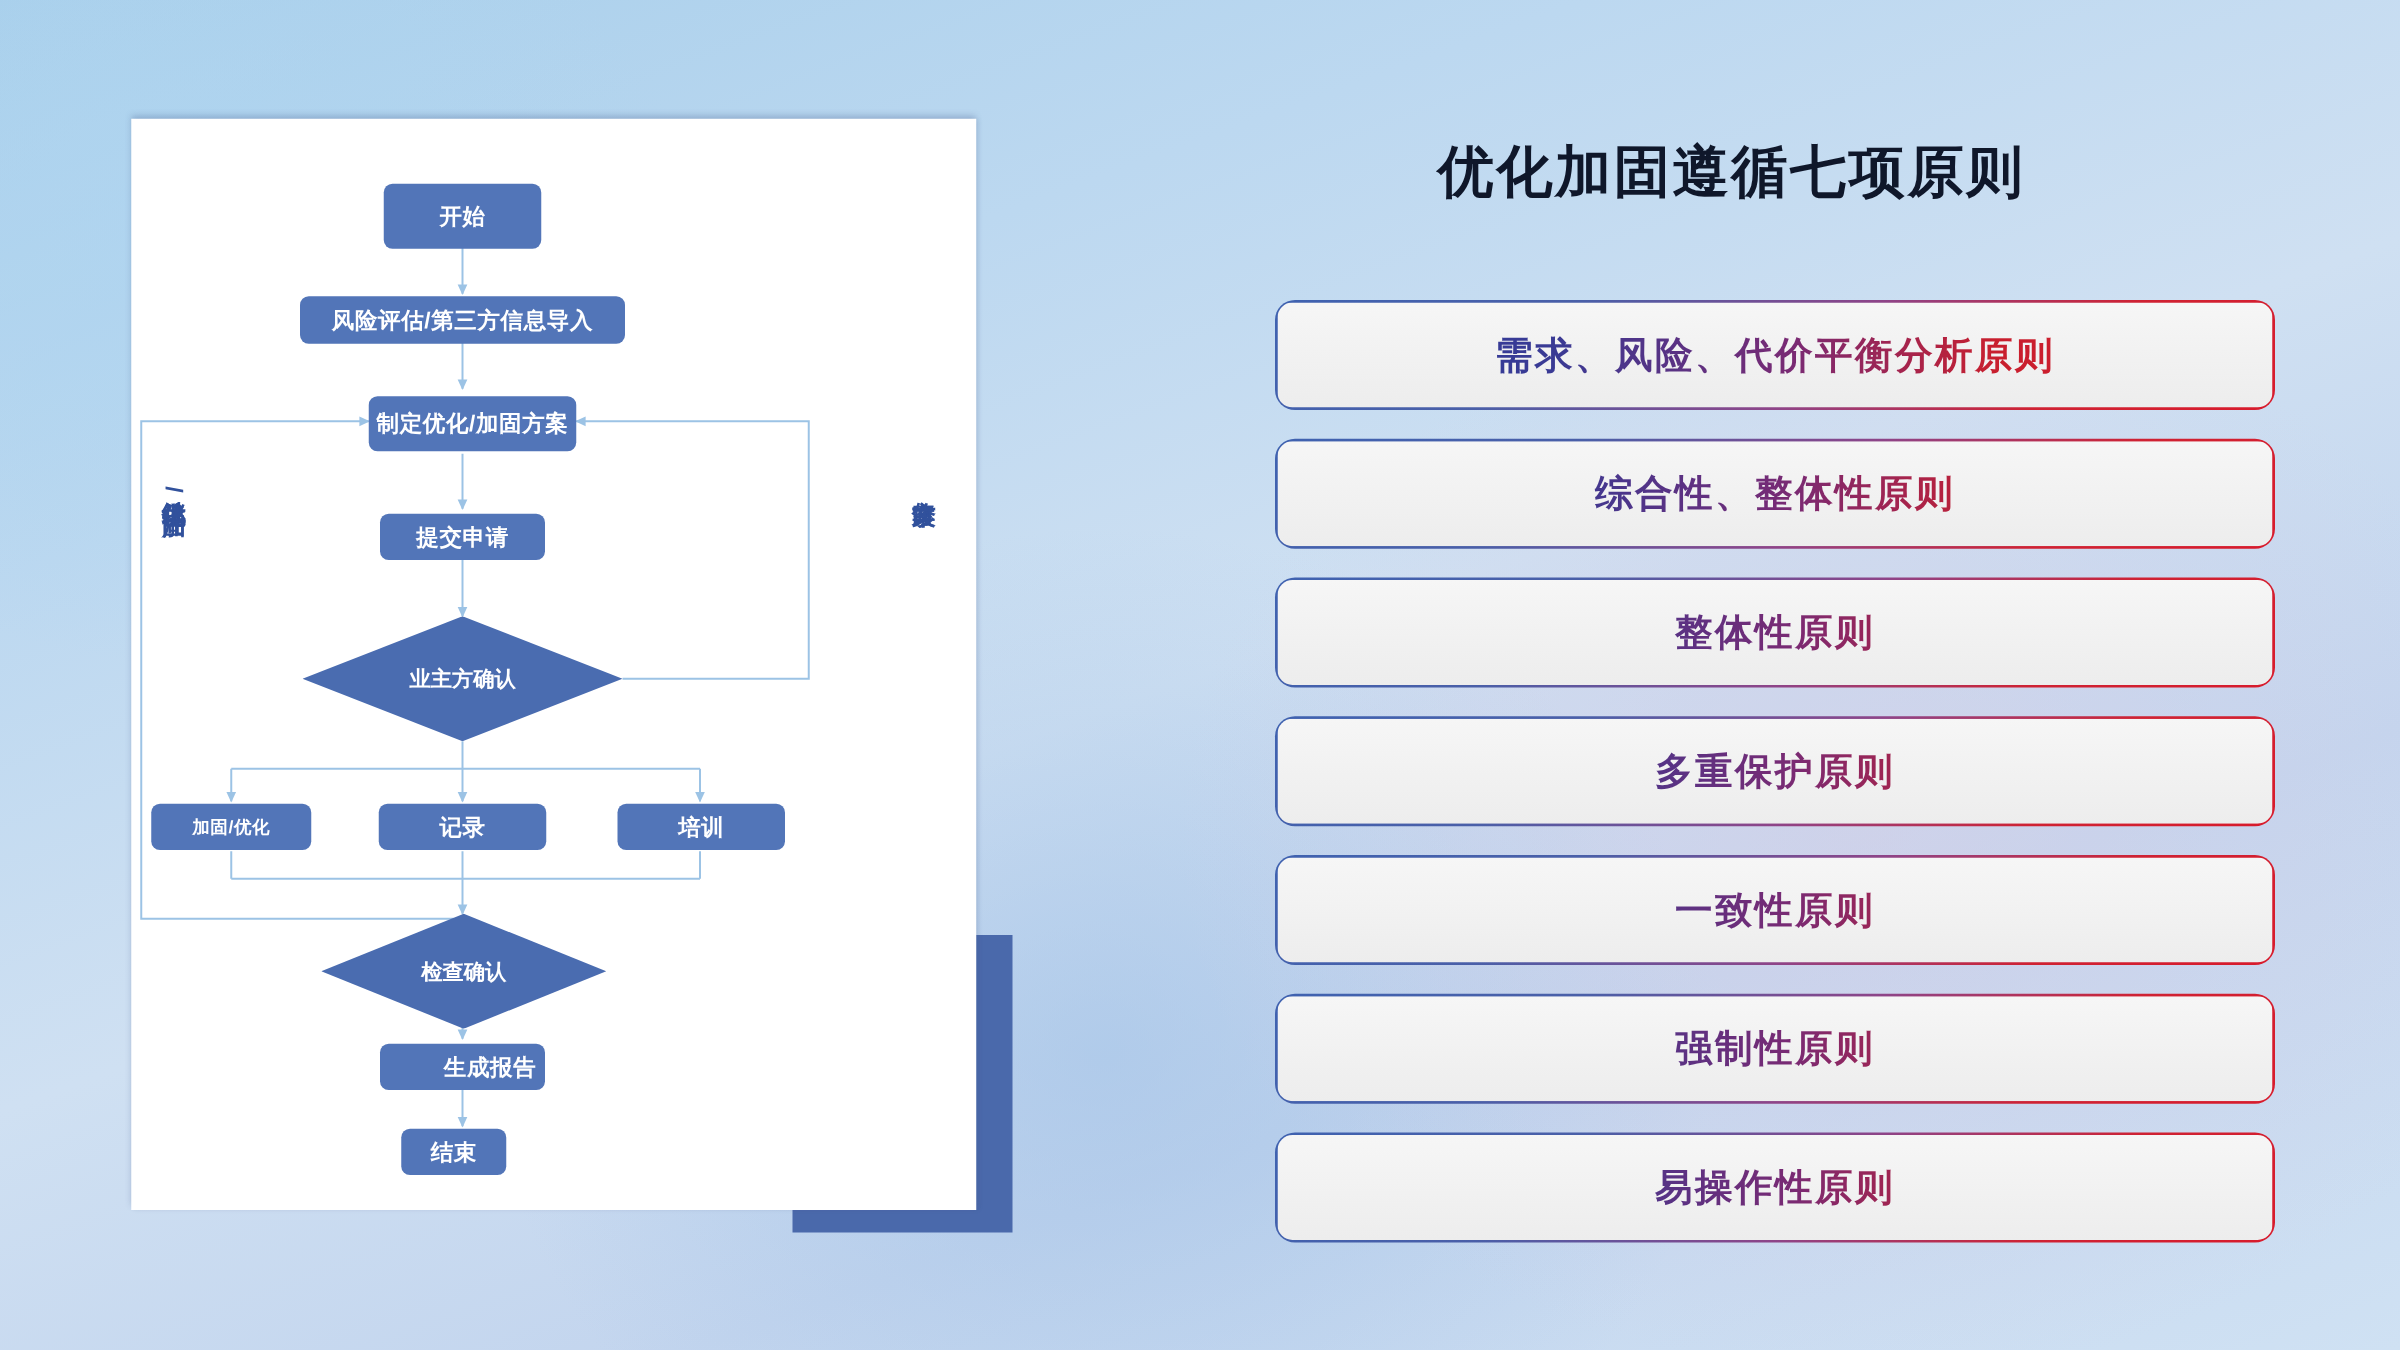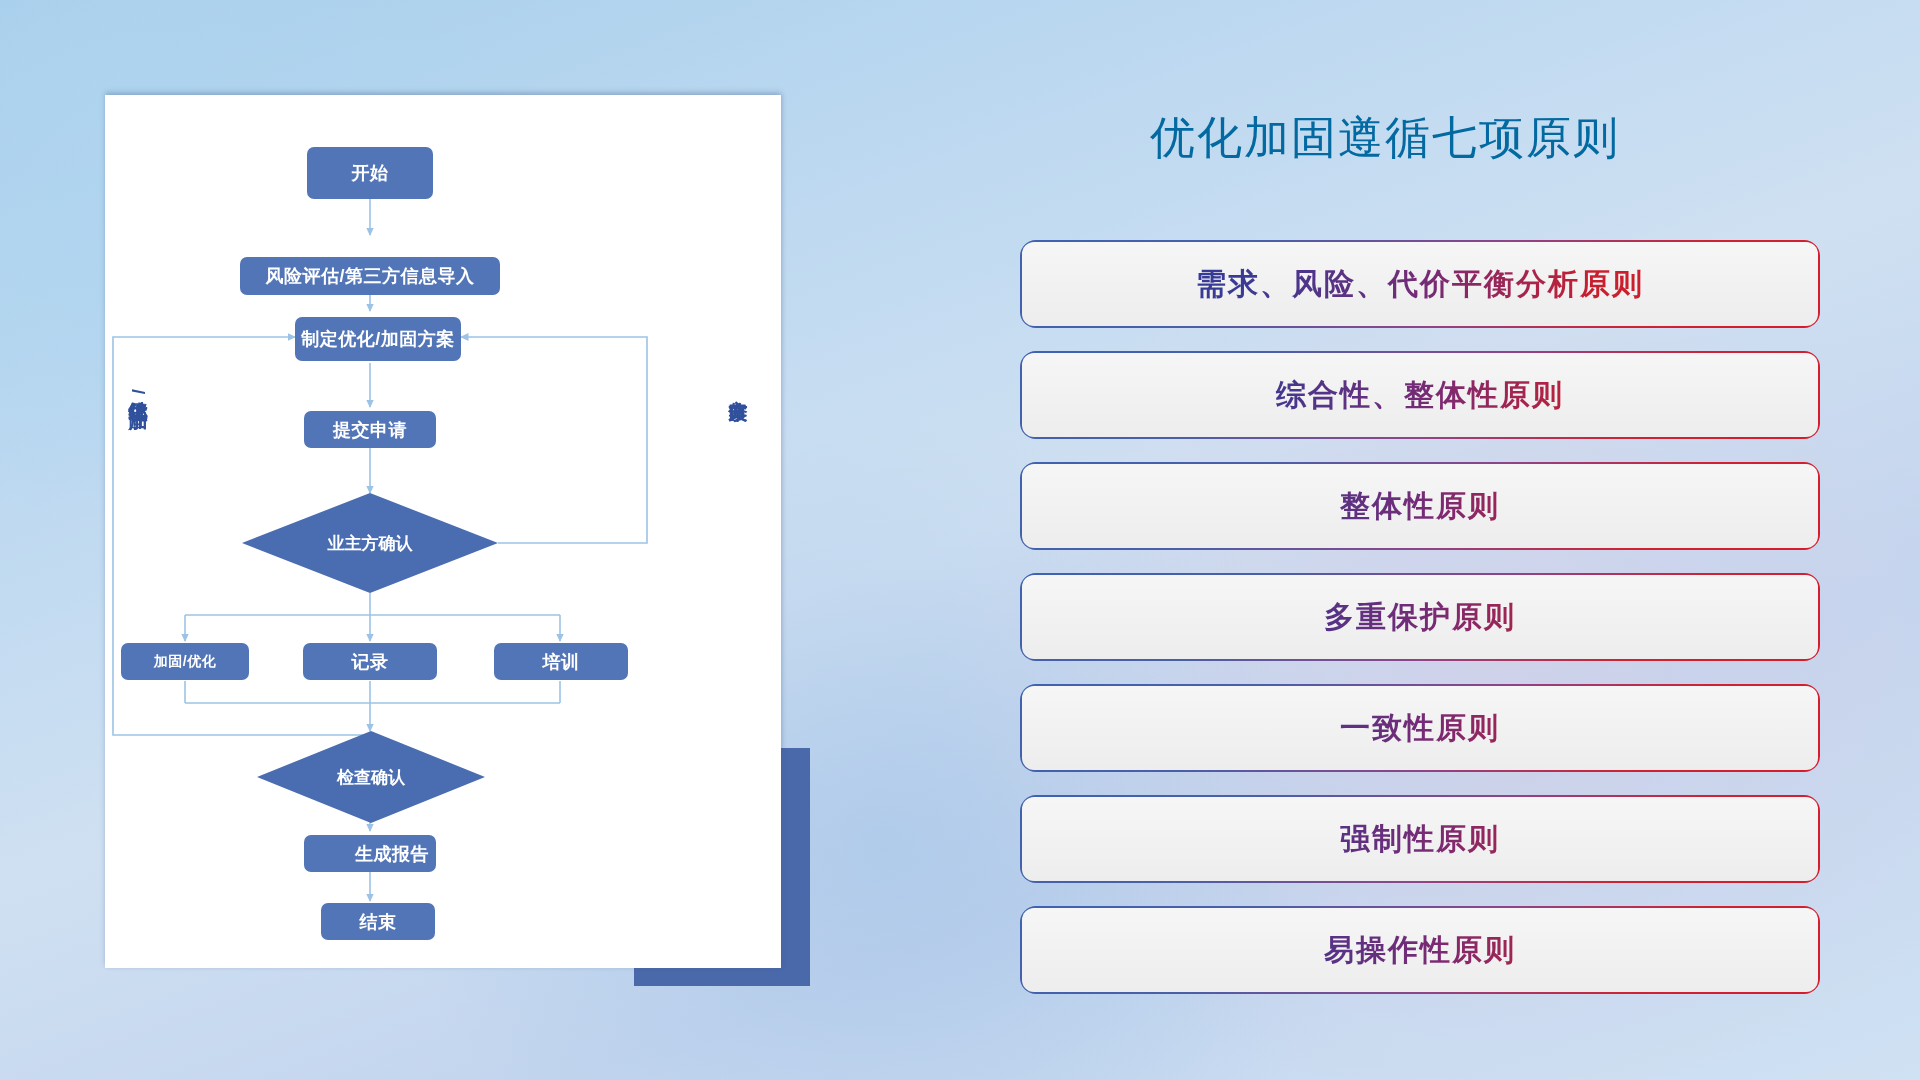--- a/index.html
+++ b/index.html
@@ -52,21 +52,21 @@
     writing-mode:vertical-rl;
     color:#31519c; font-weight:700;
     letter-spacing:1px;
     white-space:nowrap;
   }
 
   
   #right-pane{ position:absolute; left:1020px; top:0; width:900px; height:1080px; }
   #panel-title{
     position:absolute; left:130px; top:108px;
-    font-size:45px; font-weight:400; color:#0369a1;
+    font-size:45px; font-weight:700; color:#0f172a;
     letter-spacing:2px; white-space:nowrap;
   }
   .pcard{
     position:absolute; left:0px; width:800px; height:88px;
     border-radius:14px;
     background:linear-gradient(180deg,#f6f6f6 0%,#f1f1f1 55%,#ededed 100%);
     border:2px solid transparent;
     background-clip:padding-box;
   }
   .pcard::before{
@@ -129,21 +129,21 @@
 
       <path d="M265,702 L265,736" marker-end="url(#ah)"></path>
       <path d="M265,776 L265,806" marker-end="url(#ah)"></path>
     </g>
   </svg>
 
   <div class="node" style="left:202px; top:52px; width:126px; height:52px; font-size:18px;">
     <span>开始</span>
   </div>
 
-  <div class="node" style="left:135px; top:142px; width:260px; height:38px; font-size:18px;margin-top:20px;">
+  <div class="node" style="left:135px; top:142px; width:260px; height:38px; font-size:18px;">
     <span>风险评估/第三方信息导入</span>
   </div>
 
   <div class="node" style="left:190px; top:222px; width:166px; height:44px; font-size:18px;">
     <span>制定优化/加固方案</span>
   </div>
 
   <div class="node" style="left:199px; top:316px; width:132px; height:37px; font-size:18px;">
     <span>提交申请</span>
   </div>
@@ -165,21 +165,21 @@
   </div>
 
   <div class="diamond" style="left:152px; top:636px; width:228px; height:92px; font-size:17px;">
     <span>检查确认</span>
   </div>
 
   <div class="node" style="left:199px; top:740px; width:132px; height:37px; font-size:18px;padding-left:44px;">
     <span>生成报告</span>
   </div>
 
-  <div class="node" style="left:216px; top:808px; width:114px; height:37px; font-size:18px;">
+  <div class="node" style="left:216px; top:808px; width:84px; height:37px; font-size:18px;">
     <span>结束</span>
   </div>
 
   <div class="vlabel" style="left:20px; top:290px; font-size:19px;">继续优化/加固</div>
 
   <div class="vlabel" style="left:620px; top:290px; font-size:19px;">方案修改</div>
 </div>
 
 <div id="right-pane">
 

